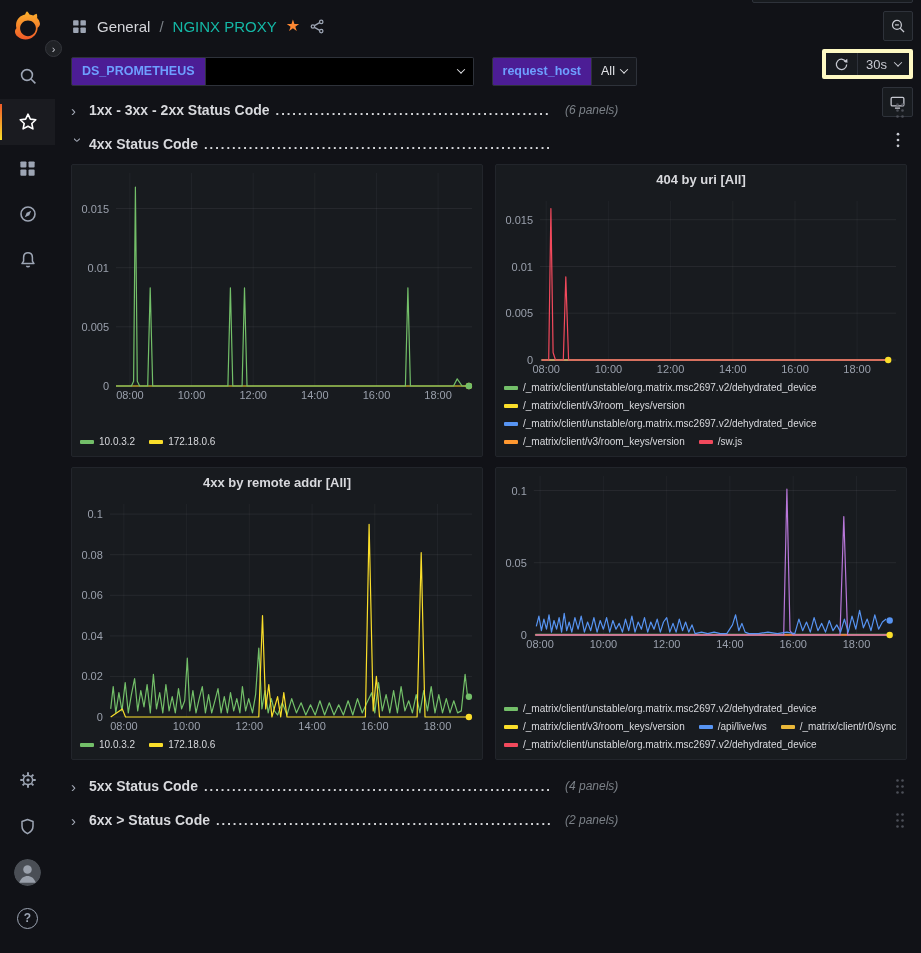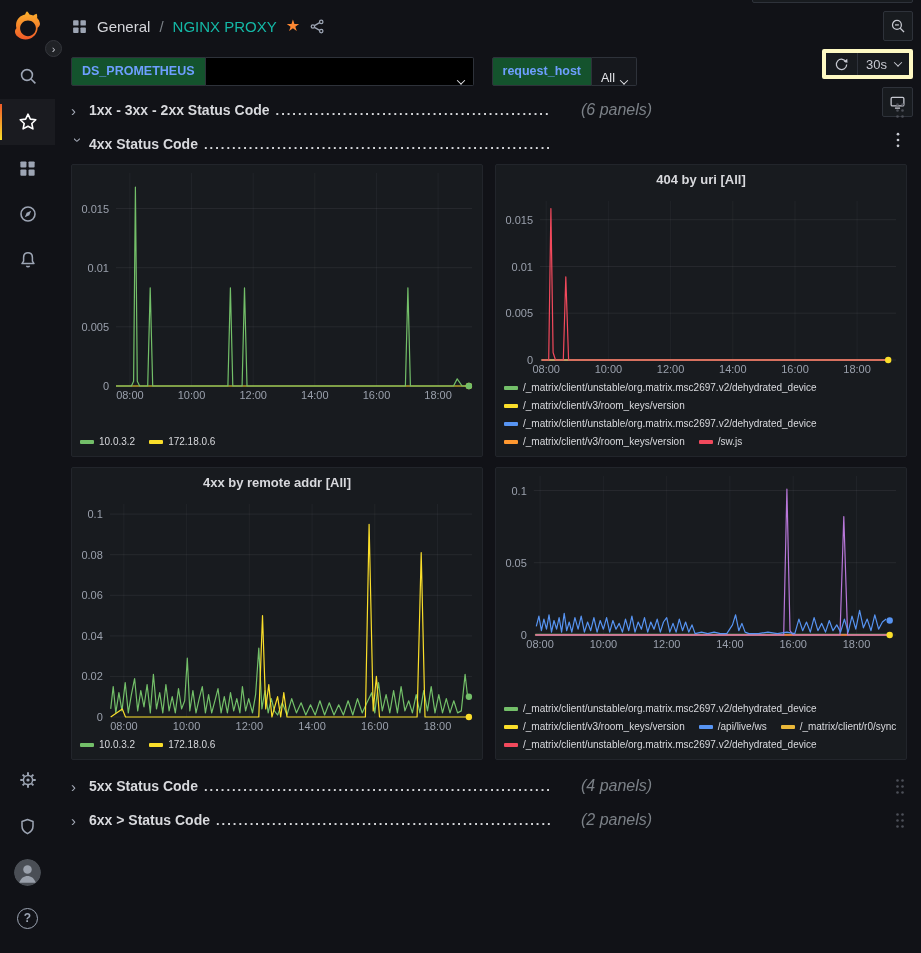--- a/index.html
+++ b/index.html
@@ -47,36 +47,36 @@
   .tb-group { display:flex; align-items:stretch; border:4px solid #fef9c3; border-radius:2px; background:#181b1f; height:30px; }
   .tb-group .seg { display:flex; align-items:center; gap:6px; padding:0 8px; color:#c7c9d1; cursor:pointer; }
   .tb-group .seg + .seg { border-left:1px solid #2e323a; }
   .dim { color:#8e8e9a; font-size:12px; }
   .chev-down { width:6px; height:6px; border-right:1.4px solid currentColor; border-bottom:1.4px solid currentColor;
     transform:rotate(45deg) translate(-1px,-1px); display:inline-block; margin-left:2px; }
 
   
   .subbar { height:38px; flex:none; display:flex; align-items:center; padding:0 14px 0 16px; gap:18px; }
   .var-group { display:flex; align-items:stretch; height:29px; }
-  .var-label { display:flex; align-items:center; padding:0 10px; background:#14532d; border:1px solid #2e323a;
+  .var-label { display:flex; align-items:center; padding:0 10px; background:#4c1d95; border:1px solid #2e323a;
     border-radius:2px 0 0 2px; color:var(--link-blue,#6e9fff); font-size:12.5px; font-weight:600; cursor:pointer; white-space:nowrap; }
-  .var-value { display:flex; align-items:flex-end; gap:4px; padding:0 9px; background:#16181d; border:1px solid #2e323a;
+  .var-value { display:flex; align-items:center; gap:4px; padding:0 9px; background:#16181d; border:1px solid #2e323a;
     border-left:none; border-radius:0 2px 2px 0; color:#e3e4e8; font-size:12.5px; cursor:pointer; }
   .var-value.masked { width:268px; background:#000; justify-content:flex-end; }
 
   
   .dash { flex:1; padding:6px 14px 0 16px; overflow:hidden; }
   .row-header { display:flex; align-items:center; height:28px; cursor:pointer; margin-bottom:6px; }
   .row-chev { width:18px; flex:none; color:#a5abb8; font-size:15px; line-height:1; }
   .row-chev.down { transform:rotate(90deg); width:14px; margin-right:4px; }
   .row-left { display:flex; align-items:flex-end; width:468px; min-width:0; }
   .row-title { font-weight:700; font-size:14px; color:#d8d9dd; white-space:nowrap; }
   .dots { flex:1; min-width:0; overflow:hidden; white-space:nowrap; font-weight:700; color:#d8d9dd;
     letter-spacing:2px; margin:0 6px; }
-  .row-count { font-style:italic; color:#7b8087; font-size:16px; margin-left:24px; white-space:nowrap; }
+  .row-count { font-style:italic; color:#7b8087; font-size:12px; margin-left:8px; white-space:nowrap; }
   .drag { margin-left:auto; color:#4c4f57; cursor:grab; padding:4px 2px; }
 
   .grid { display:grid; grid-template-columns:1fr 1fr; gap:10px 12px; margin:2px 0 12px; }
   .panel { background:var(--panel-bg,#181b1f); border:1px solid #22252b; border-radius:2px; height:293px;
     display:flex; flex-direction:column; overflow:hidden; }
   .panel-title { height:28px; flex:none; display:flex; align-items:center; justify-content:center;
     font-size:13px; font-weight:600; color:#d8d9dd; cursor:pointer; }
   .chart { flex:1; min-height:0; }
   .chart text.axis { font-size:11px; fill:#9aa0ac; font-family:"Liberation Sans",sans-serif; }
   .legend { flex:none; max-height:80px; overflow:hidden; padding:2px 8px 6px; display:flex; flex-wrap:wrap;

